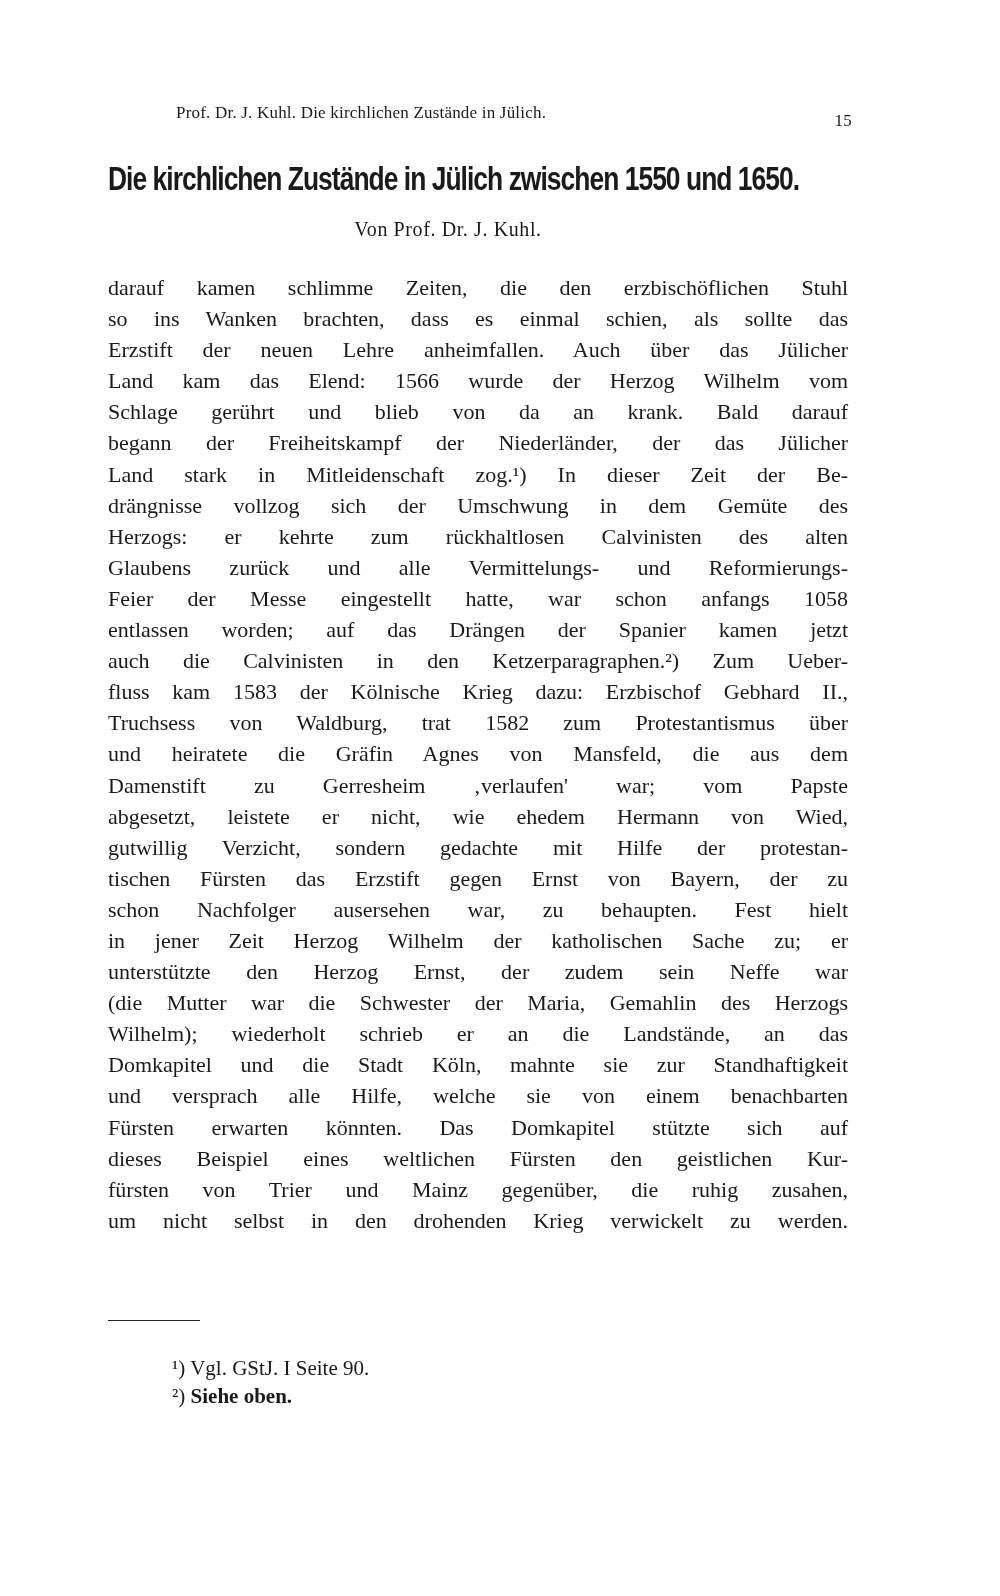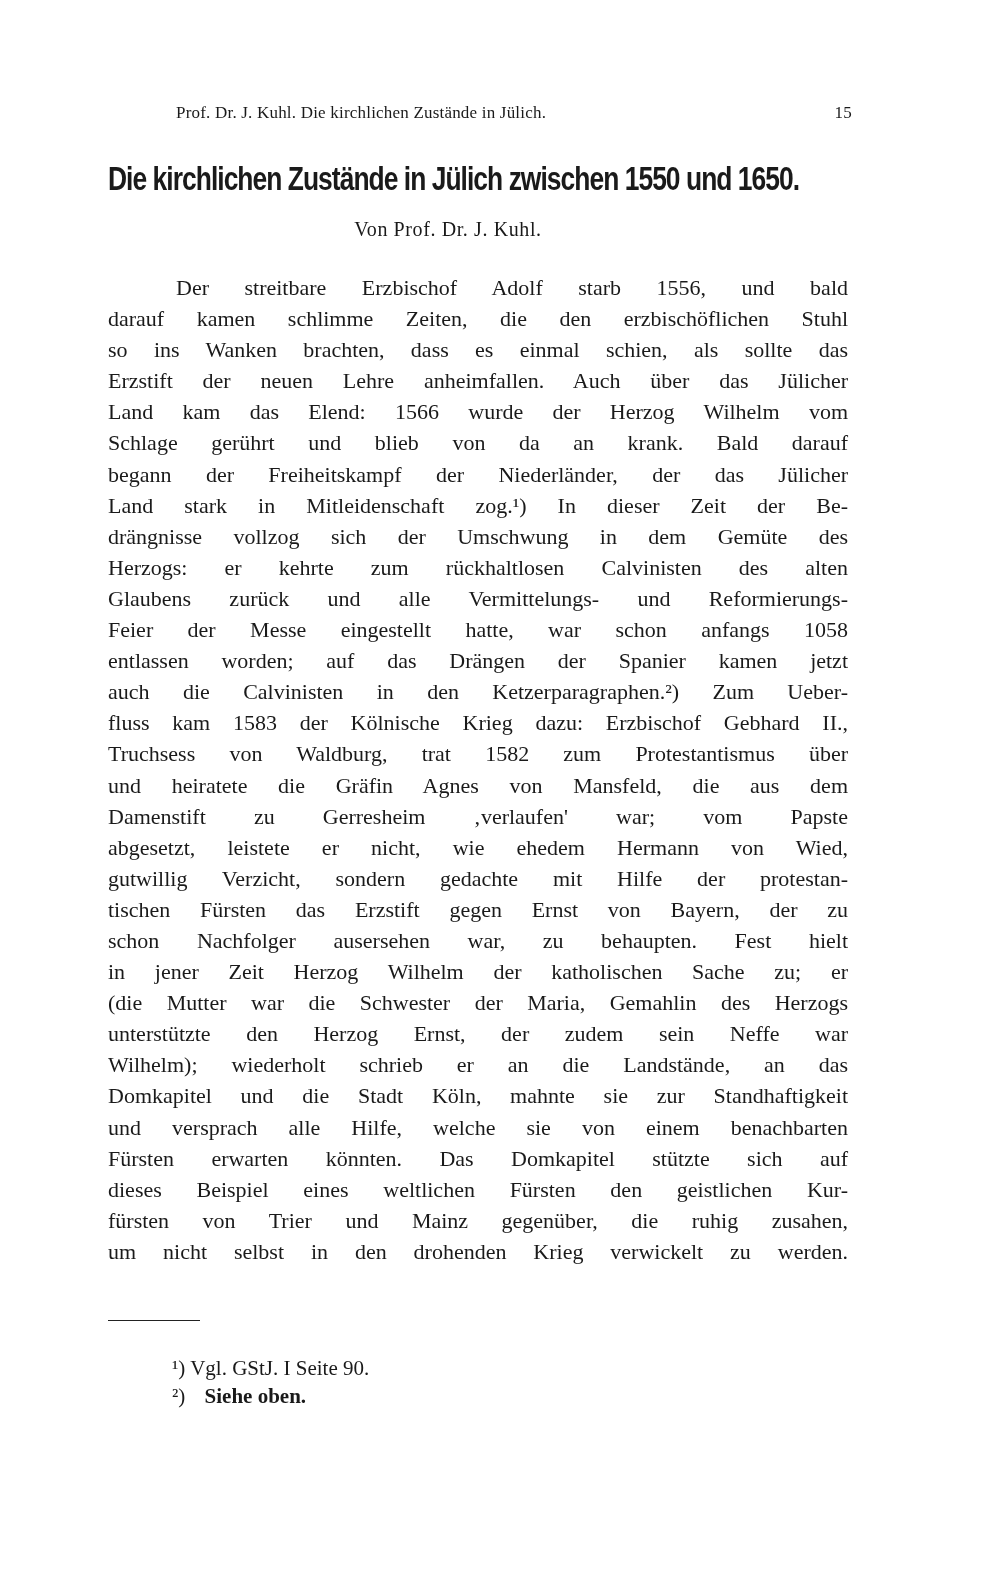--- a/index.html
+++ b/index.html
@@ -6,21 +6,21 @@
   body {
     width: 1000px; height: 1596px; position: relative; overflow: hidden;
     color: #1a1a1a;
     font-family: "Liberation Serif", "DejaVu Serif", serif;
   }
   .page { position: absolute; left: 0; top: 0; width: 1000px; height: 1596px; }
   .running-head {
     position: absolute; left: 176px; top: 103px; width: 676px;
     font-size: 17px; letter-spacing: 0.2px;
   }
-  .running-head .pn { position: absolute; right: 0; top: 0; }
+  .running-head .pn { position: absolute; right: 0; top: 8px; }
   .title {
     position: absolute; left: 108px; top: 160px; width: 750px;
     font-family: "Liberation Sans Narrow", "Liberation Sans", sans-serif;
     font-weight: bold; font-size: 33px; letter-spacing: -1.2px;
     transform: scaleX(0.80); transform-origin: left top; white-space: nowrap;
     width: 940px;
   }
   .byline {
     position: absolute; left: 0; top: 218px; width: 896px; text-align: center;
     font-size: 20px; letter-spacing: 0.6px;
@@ -46,21 +46,20 @@
 <div class="page">
   <div class="running-head">
     <span>Prof. Dr. J. Kuhl.  Die kirchlichen Zustände in Jülich.</span>
     <span class="pn">15</span>
   </div>
 
   <div class="title">Die kirchlichen Zustände in Jülich zwischen 1550 und 1650.</div>
   <div class="byline">Von Prof. Dr. J. Kuhl.</div>
 
   <div class="body-text" id="body-text">
-      <span class="line indent">Der streitbare Erzbischof Adolf starb 1556, und bald</span>
       <span class="line">darauf kamen schlimme Zeiten, die den erzbischöflichen Stuhl</span>
       <span class="line">so ins Wanken brachten, dass es einmal schien, als sollte das</span>
       <span class="line">Erzstift der neuen Lehre anheimfallen. Auch über das Jülicher</span>
       <span class="line">Land kam das Elend: 1566 wurde der Herzog Wilhelm vom</span>
       <span class="line">Schlage gerührt und blieb von da an krank. Bald darauf</span>
       <span class="line">begann der Freiheitskampf der Niederländer, der das Jülicher</span>
       <span class="line">Land stark in Mitleidenschaft zog.¹) In dieser Zeit der Be-</span>
       <span class="line">drängnisse vollzog sich der Umschwung in dem Gemüte des</span>
       <span class="line">Herzogs: er kehrte zum rückhaltlosen Calvinisten des alten</span>
       <span class="line">Glaubens zurück und alle Vermittelungs- und Reformierungs-</span>
@@ -69,30 +68,30 @@
       <span class="line">auch die Calvinisten in den Ketzerparagraphen.²) Zum Ueber-</span>
       <span class="line">fluss kam 1583 der Kölnische Krieg dazu: Erzbischof Gebhard II.,</span>
       <span class="line">Truchsess von Waldburg, trat 1582 zum Protestantismus über</span>
       <span class="line">und heiratete die Gräfin Agnes von Mansfeld, die aus dem</span>
       <span class="line">Damenstift zu Gerresheim ‚verlaufen' war; vom Papste</span>
       <span class="line">abgesetzt, leistete er nicht, wie ehedem Hermann von Wied,</span>
       <span class="line">gutwillig Verzicht, sondern gedachte mit Hilfe der protestan-</span>
       <span class="line">tischen Fürsten das Erzstift gegen Ernst von Bayern, der zu</span>
       <span class="line">schon Nachfolger ausersehen war, zu behaupten. Fest hielt</span>
       <span class="line">in jener Zeit Herzog Wilhelm der katholischen Sache zu; er</span>
+      <span class="line">unterstützte den Herzog Ernst, der zudem sein Neffe war</span>
       <span class="line">(die Mutter war die Schwester der Maria, Gemahlin des Herzogs</span>
-      <span class="line">unterstützte den Herzog Ernst, der zudem sein Neffe war</span>
       <span class="line">Wilhelm); wiederholt schrieb er an die Landstände, an das</span>
       <span class="line">Domkapitel und die Stadt Köln, mahnte sie zur Standhaftigkeit</span>
       <span class="line">und versprach alle Hilfe, welche sie von einem benachbarten</span>
       <span class="line">Fürsten erwarten könnten. Das Domkapitel stützte sich auf</span>
       <span class="line">dieses Beispiel eines weltlichen Fürsten den geistlichen Kur-</span>
       <span class="line">fürsten von Trier und Mainz gegenüber, die ruhig zusahen,</span>
       <span class="line">um nicht selbst in den drohenden Krieg verwickelt zu werden.</span>
     </div>
 
   <div class="rule"></div>
 
   <div class="footnotes" id="footnotes">
       <span class="fn"><span>¹) </span><span>Vgl. GStJ. I Seite 90.</span></span>
-      <span class="fn"><span>²) </span><span style="font-weight: bold; margin-left: 14px;">Siehe oben.</span></span>
+      <span class="fn"><span>²) </span><span style="font-weight: bold;">Siehe oben.</span></span>
     </div>
 </div>
 
 </body></html>

